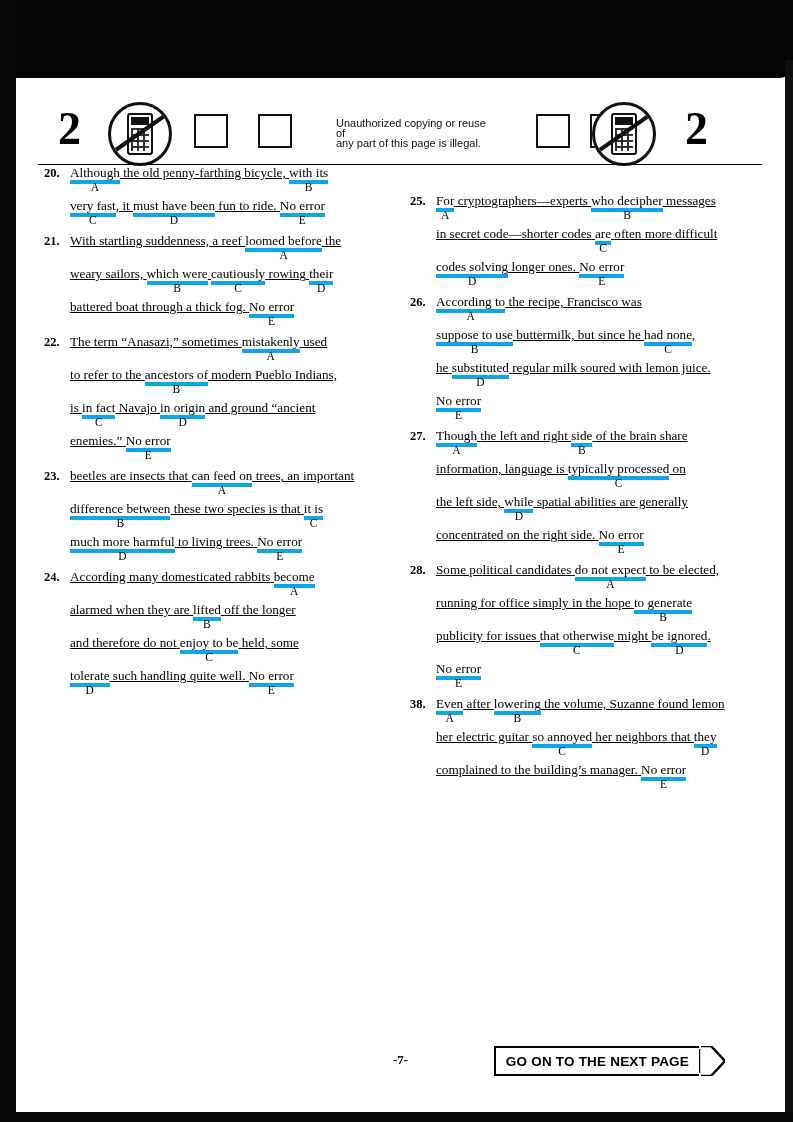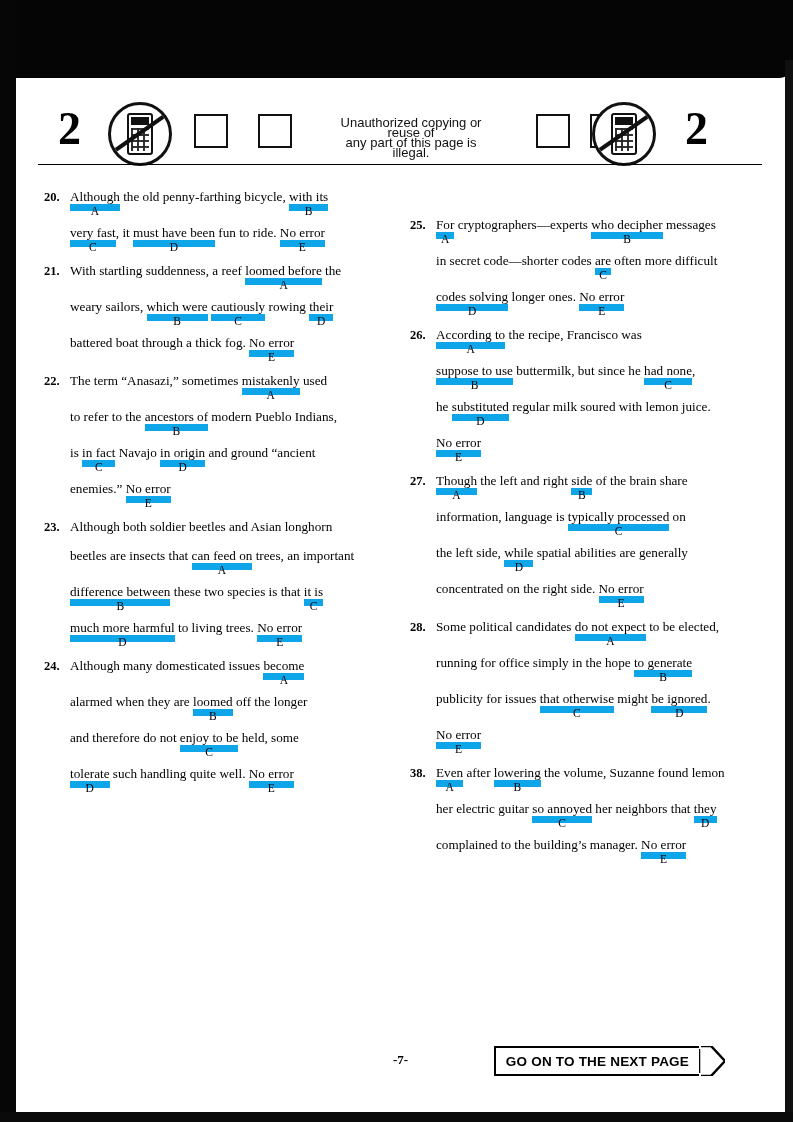--- a/index.html
+++ b/index.html
@@ -121,40 +121,41 @@
   }
   .chk.b1 { left: 158px; }
   .chk.b2 { left: 222px; }
   .chk.b3 { right: 196px; }
   .chk.b4 { right: 142px; }
 
   .copy-note {
     position: absolute;
     left: 300px; top: 22px;
     width: 150px;
-    text-align: center;
+    text-align: left;
     font-family: "Liberation Sans", sans-serif;
-    font-size: 13px;
+    font-size: 11px;
     line-height: 10px;
     color: #111;
   }
 
   .rule {
     position: absolute;
     left: 22px; top: 86px;
     width: 724px;
     height: 1px;
     background: #000;
   }
 
   
   .col {
     position: absolute;
-    top: 112px;
+    top: 88px;
     width: 330px;
+    text-decoration: underline;
   }
   .col.left { left: 28px; }
   .col.right { left: 394px; margin-top: 28px; }
 
   .q {
     position: relative;
     margin-bottom: 17px;
   }
   .q .num {
     position: absolute;
@@ -173,21 +174,21 @@
     font-size: 13.2px;
     line-height: 14px;
     margin-bottom: 15px;
     white-space: nowrap;
   }
   .line:last-child { margin-bottom: 0; }
   .seg { position: relative; display: inline-block; }
   .u {
     position: relative;
     display: inline-block;
-    border-bottom: 7px solid #0ea5e9;
+    border-bottom: 4px solid #0ea5e9;
     padding-bottom: 0px;
   }
   .lbl {
     position: absolute;
     left: 0; right: 0;
     top: 14px;
     text-align: center;
     font-size: 11.5px;
     font-family: "Liberation Serif", serif;
   }
@@ -339,21 +340,20 @@
           <div class="line">
             <span>enemies.”</span>
             <span class="seg"><span class="u noerr">No error</span><span class="lbl">E</span></span>
           </div>
         </div>
       </div>
 
       <div class="q">
         <div class="num">23.</div>
         <div class="body">
-          <div class="line"><span>Although both soldier beetles and Asian longhorn</span></div>
           <div class="line">
             <span>beetles are insects that</span>
             <span class="seg"><span class="u">can feed on</span><span class="lbl">A</span></span>
             <span>trees, an important</span>
           </div>
           <div class="line">
             <span class="seg"><span class="u">difference between</span><span class="lbl">B</span></span>
             <span>these two species is that</span>
             <span class="seg"><span class="u">it is</span><span class="lbl">C</span></span>
           </div>
@@ -362,26 +362,26 @@
             <span>to living trees.</span>
             <span class="seg"><span class="u noerr">No error</span><span class="lbl">E</span></span>
           </div>
         </div>
       </div>
 
       <div class="q">
         <div class="num">24.</div>
         <div class="body">
           <div class="line">
-            <span>Although many domesticated issues</span>
+            <span>According many domesticated rabbits</span>
             <span class="seg"><span class="u">become</span><span class="lbl">A</span></span>
           </div>
           <div class="line">
             <span>alarmed when they are</span>
-            <span class="seg"><span class="u">loomed</span><span class="lbl">B</span></span>
+            <span class="seg"><span class="u">lifted</span><span class="lbl">B</span></span>
             <span>off the longer</span>
           </div>
           <div class="line">
             <span>and therefore do not</span>
             <span class="seg"><span class="u">enjoy to be</span><span class="lbl">C</span></span>
             <span>held, some</span>
           </div>
           <div class="line">
             <span class="seg"><span class="u">tolerate</span><span class="lbl">D</span></span>
             <span>such handling quite well.</span>

